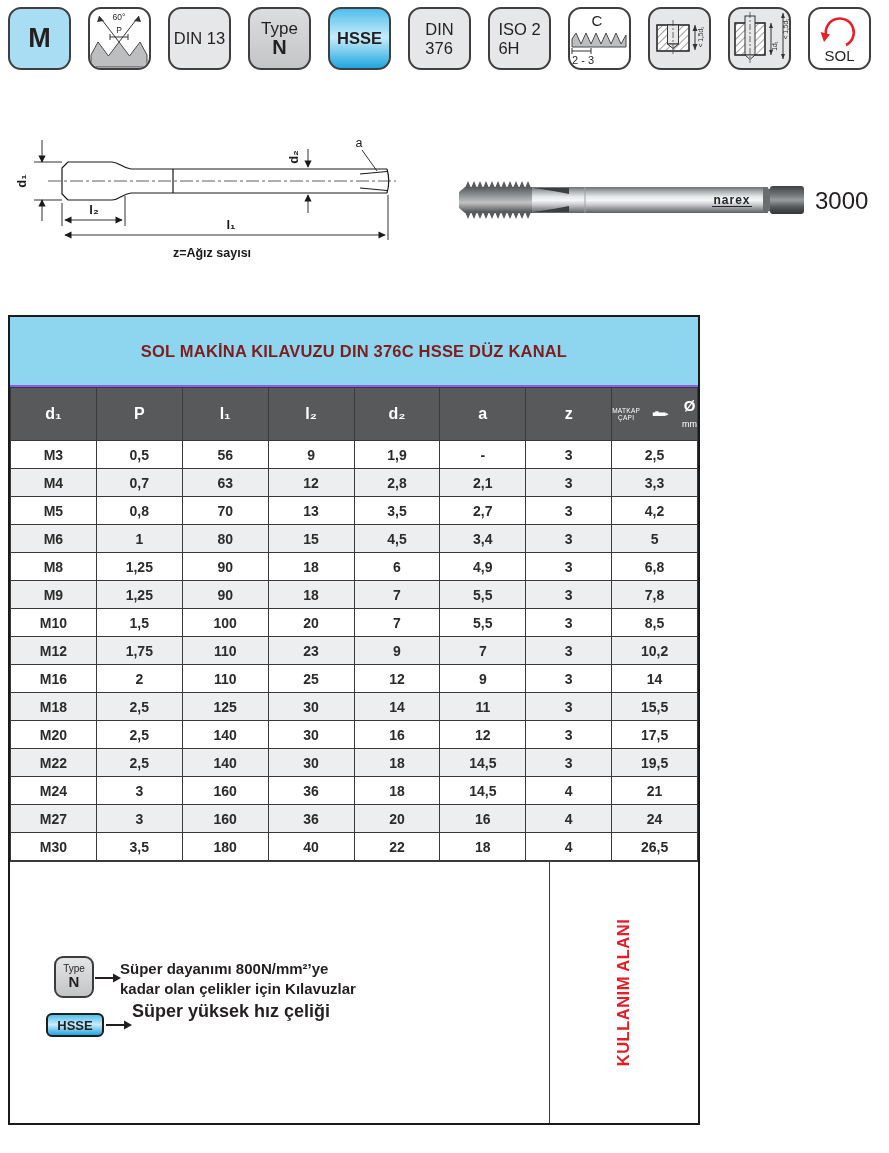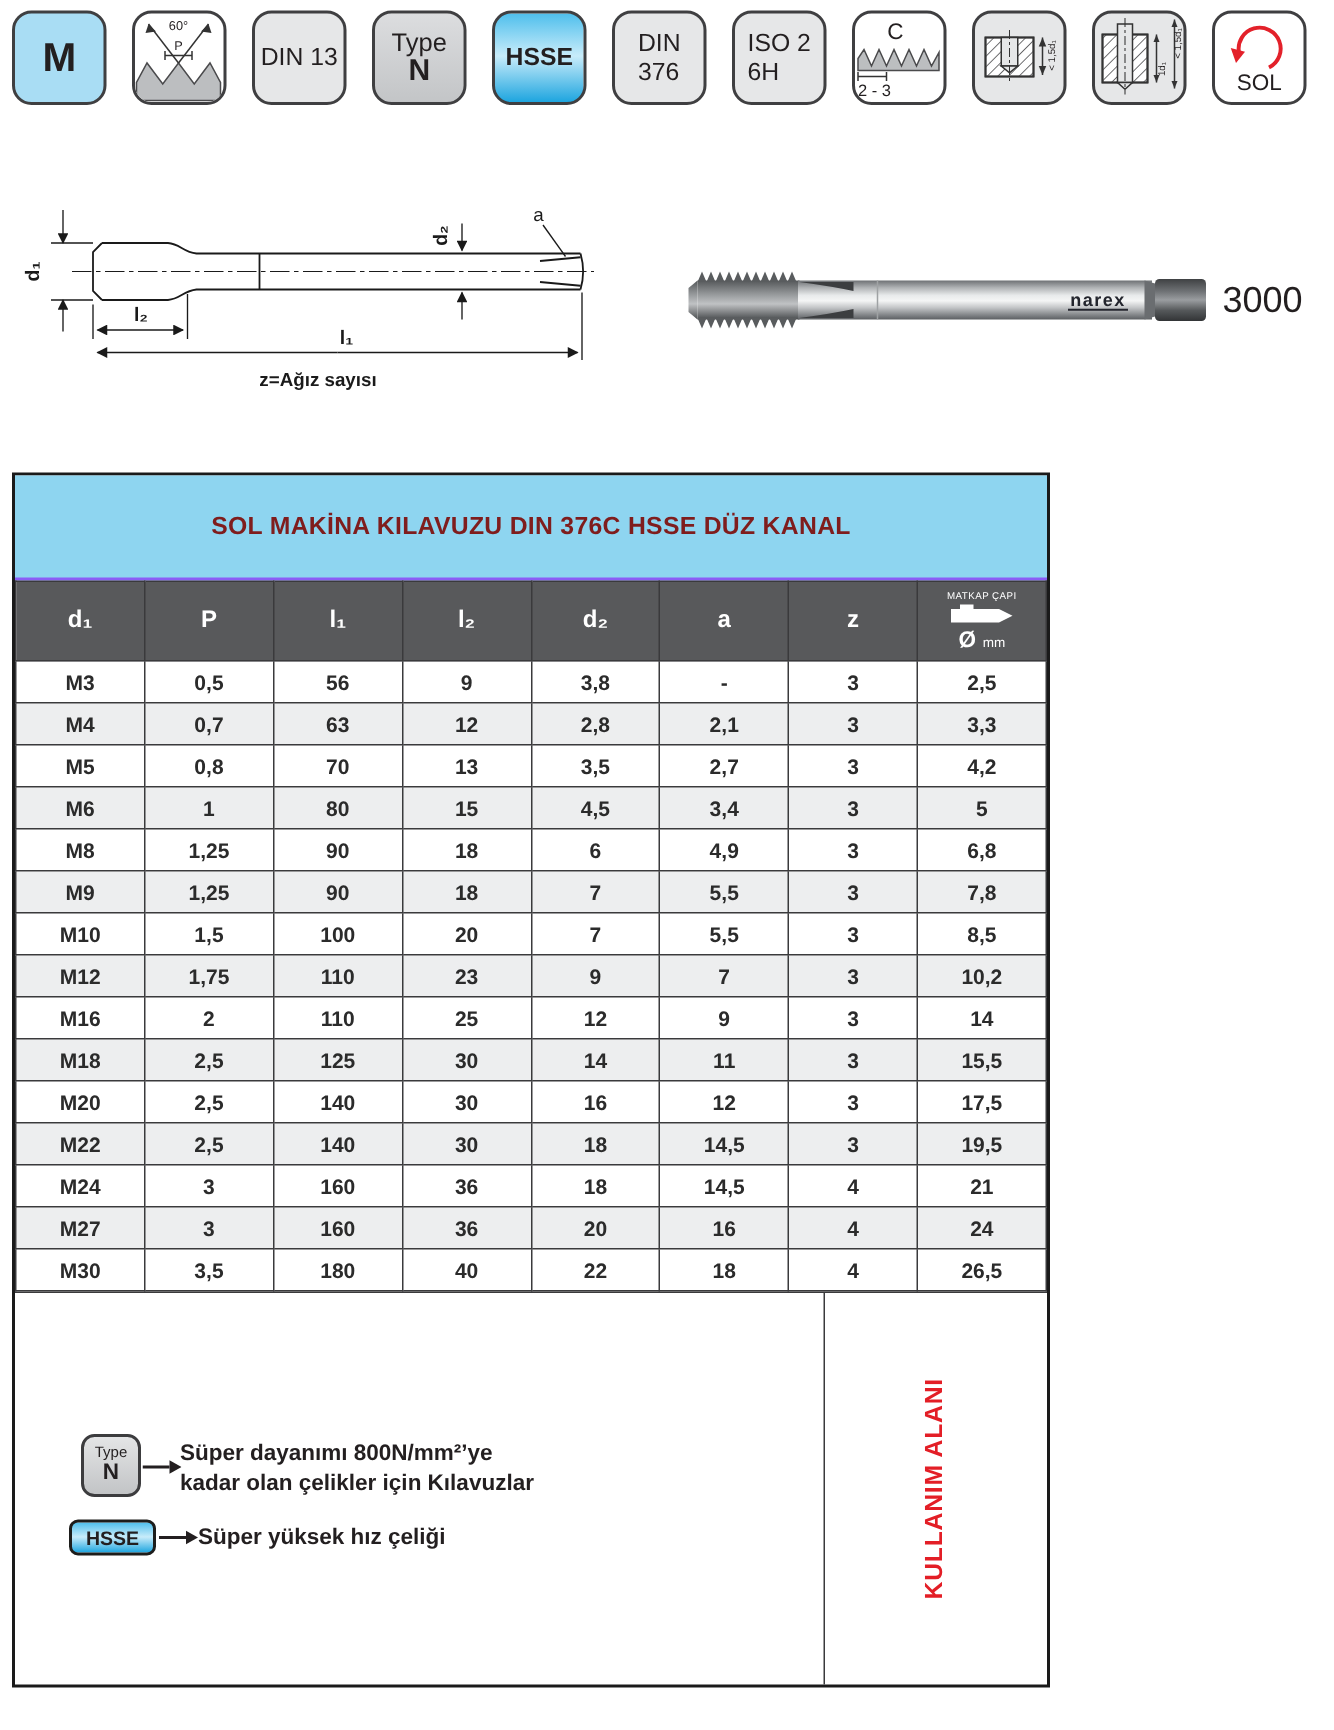--- a/index.html
+++ b/index.html
@@ -35,21 +35,21 @@
   
   .table-wrap{position:absolute;left:8px;top:315px;width:688px;border:2px solid #1a1a1a;}
   .tbl-title{height:68px;background:#8ed5f0;border-bottom:2px solid #8b5cf6;
              display:flex;align-items:center;justify-content:center;
              font-size:16.5px;font-weight:bold;color:#7f1d1d;letter-spacing:.2px;}
   table.spec{border-collapse:collapse;width:100%;table-layout:fixed;}
   table.spec th,table.spec td{border:1px solid #3a3a3c;text-align:center;padding:0;}
   table.spec thead th{height:52px;background:#58595b;color:#fff;font-size:16px;font-weight:bold;}
   table.spec td{height:27px;font-size:14px;font-weight:bold;color:#2b2b2b;background:#fff;}
   table.spec tbody tr:nth-child(even) td{background:#edeeef;}
-  .drill-head{display:flex;flex-direction:column;align-items:center;justify-content:center;gap:1px;}
+  .drill-head{display:flex;align-items:center;justify-content:center;gap:12px;}
   .drill-label{font-size:6.5px;font-weight:normal;letter-spacing:.3px;}
   .drill-unit{font-weight:normal;line-height:1;}
   .drill-unit .dia{font-size:15px;font-weight:bold;}
   .drill-unit .unit{font-size:9px;}
 
   
   .tbl-footer{display:flex;height:261px;border-top:1px solid #3a3a3c;}
   .legend-cell{position:relative;flex:7 0 0;border-right:1px solid #3a3a3c;}
   .usage-cell{flex:1 0 0;display:flex;align-items:center;justify-content:center;}
   .usage-text{transform:rotate(-90deg);white-space:nowrap;color:#e31e26;
@@ -60,21 +60,21 @@
       display:flex;flex-direction:column;align-items:center;justify-content:center;}
   .legend-badge-type .t1{font-size:10px;line-height:1.1;}
   .legend-badge-type .t2{font-size:15px;font-weight:bold;line-height:1.1;}
   .legend-badge-hsse{position:absolute;left:36px;top:151px;width:58px;height:24px;
       border:2px solid #1d1d1b;border-radius:6px;box-sizing:border-box;
       background:linear-gradient(180deg,#4fbfec 0%,#c8ecfa 48%,#1ea5df 100%);
       display:flex;align-items:center;justify-content:center;font-size:13px;font-weight:bold;}
   .legend-arrow-1{position:absolute;left:85px;top:109px;}
   .legend-arrow-2{position:absolute;left:96px;top:156px;}
   .legend-text-1{position:absolute;left:110px;top:97px;font-size:15px;font-weight:bold;line-height:20px;}
-  .legend-text-2{position:absolute;left:122px;top:154px;font-size:15px;font-weight:bold;}
+  .legend-text-2{position:absolute;left:122px;top:139px;font-size:18px;font-weight:bold;}
 
   .icon-dim-text{font-size:6.5px;}
 </style>
 </head>
 <body>
 
 <div class="page">
 
   <div class="badge-row">
 
@@ -319,21 +319,21 @@
             </div>
           </th>
         </tr>
       </thead>
       <tbody>
         <tr>
             <td>M3</td>
             <td>0,5</td>
             <td>56</td>
             <td>9</td>
-            <td>3,8</td>
+            <td>1,9</td>
             <td>-</td>
             <td>3</td>
             <td>2,5</td>
           </tr>
           <tr>
             <td>M4</td>
             <td>0,7</td>
             <td>63</td>
             <td>12</td>
             <td>2,8</td>

